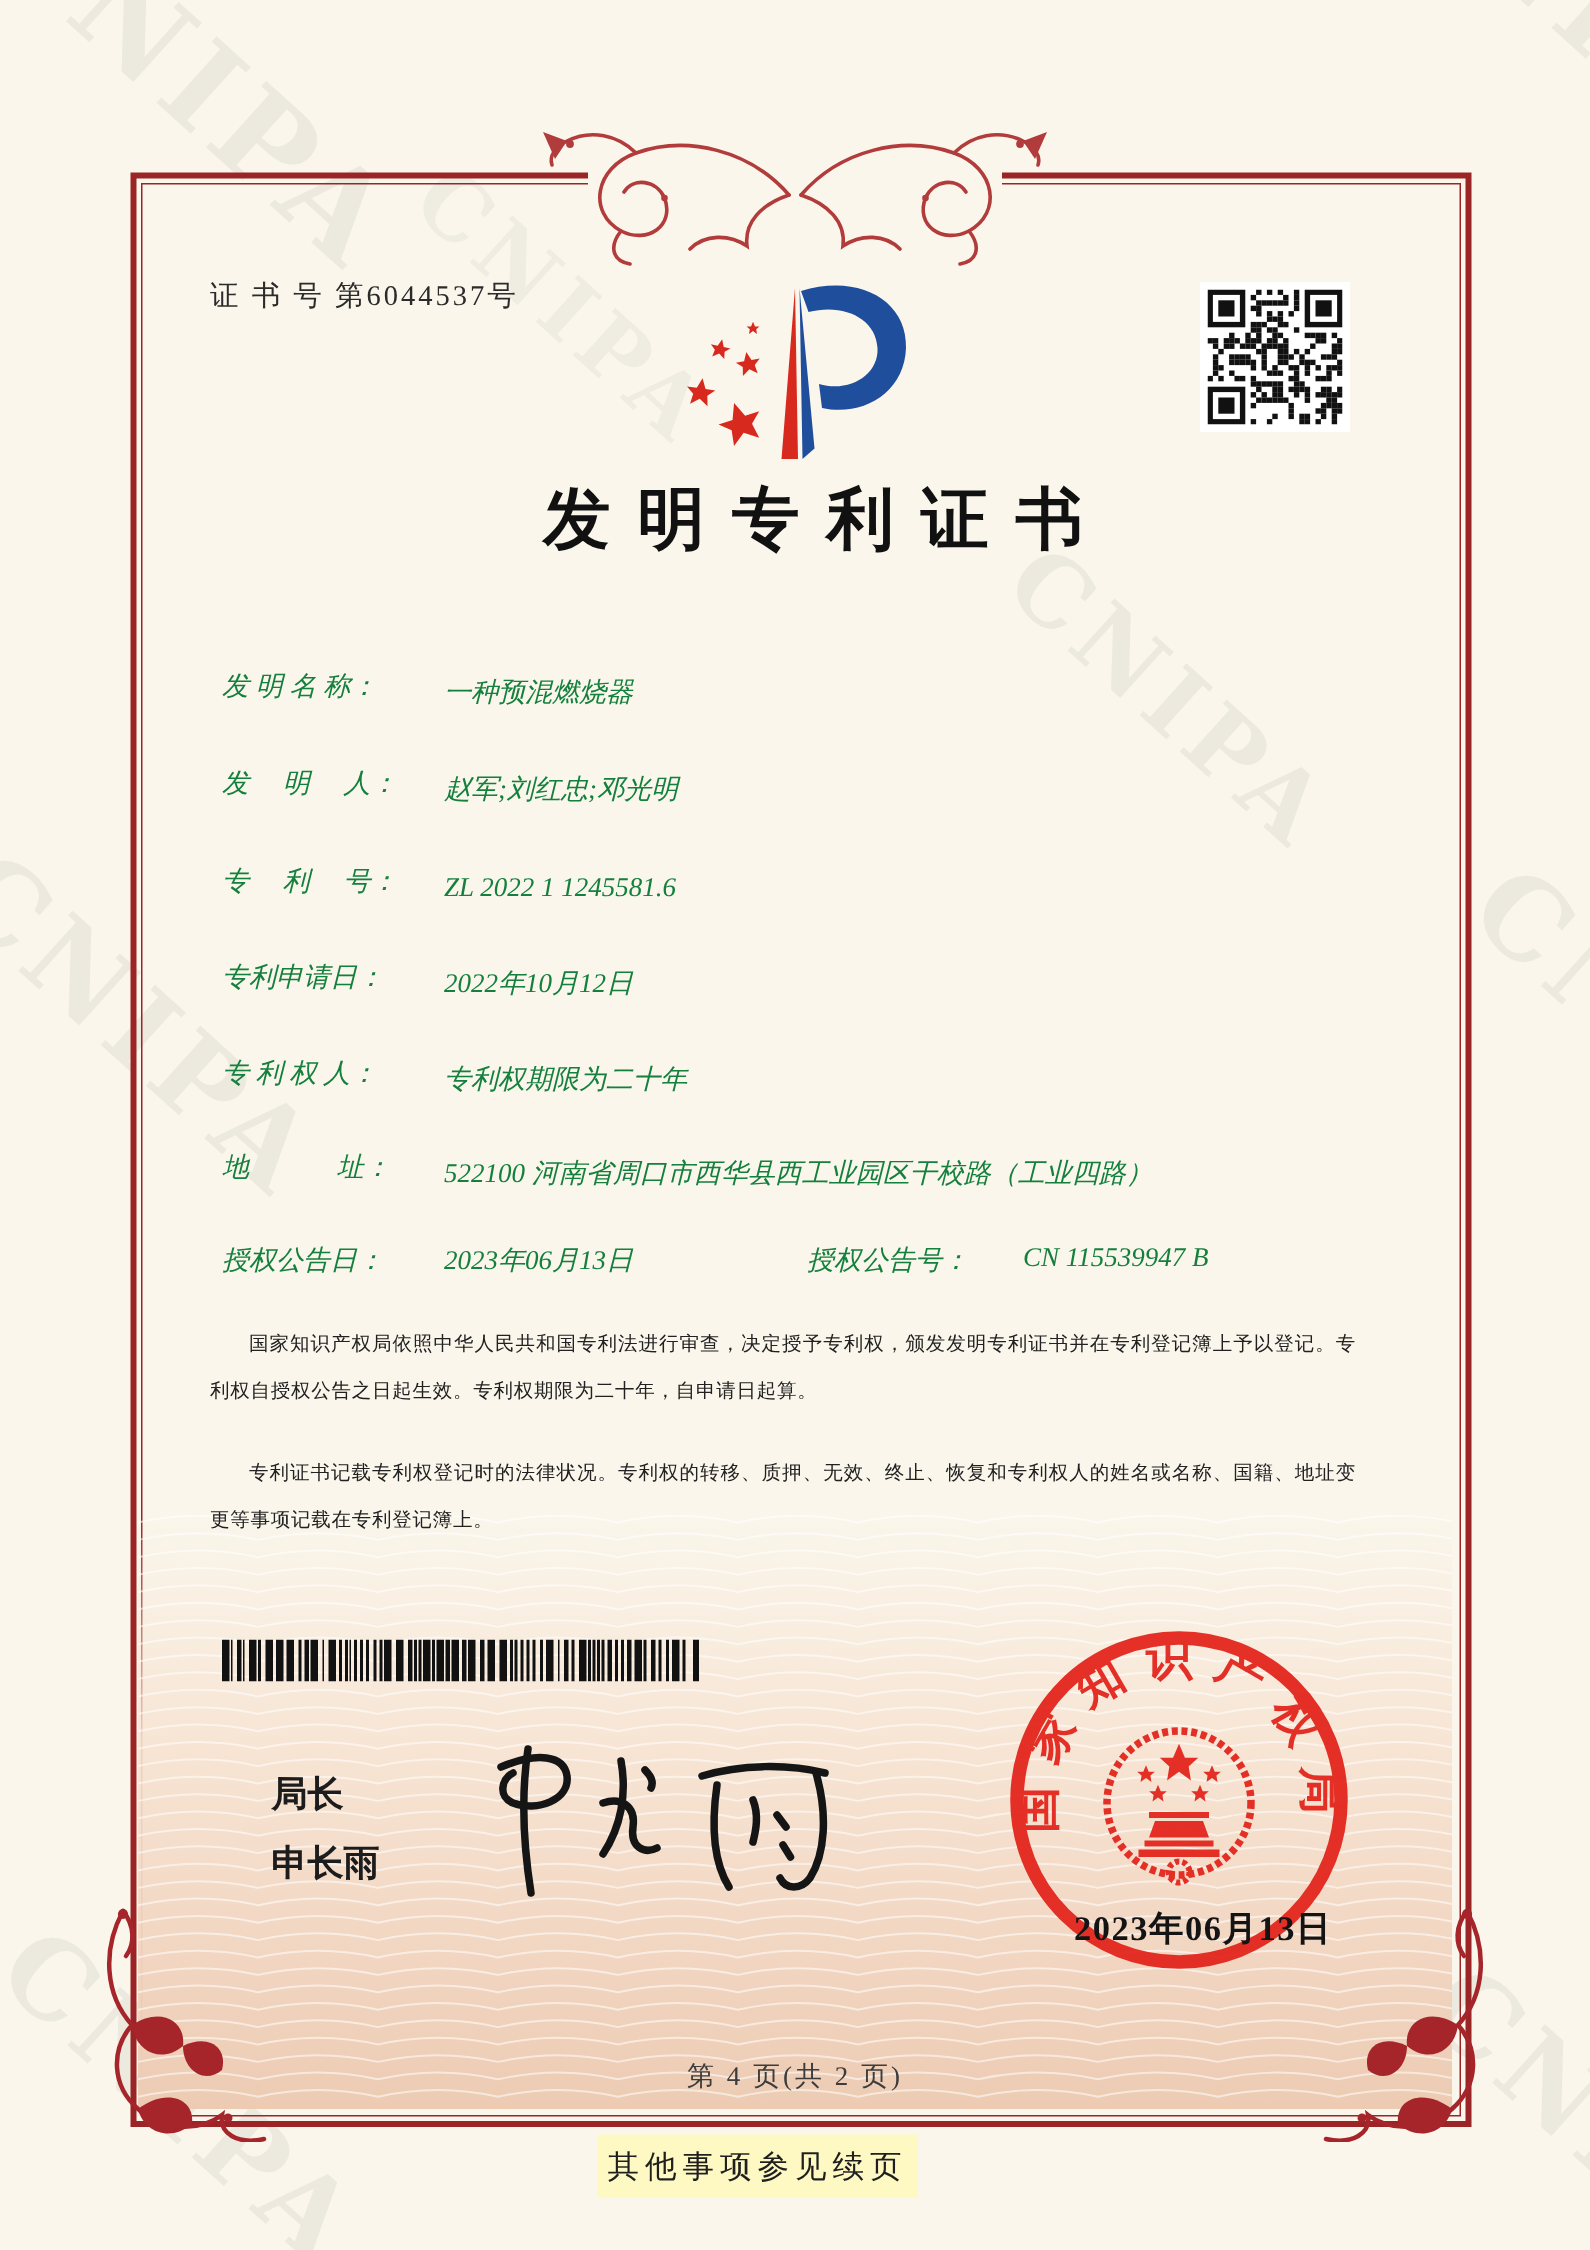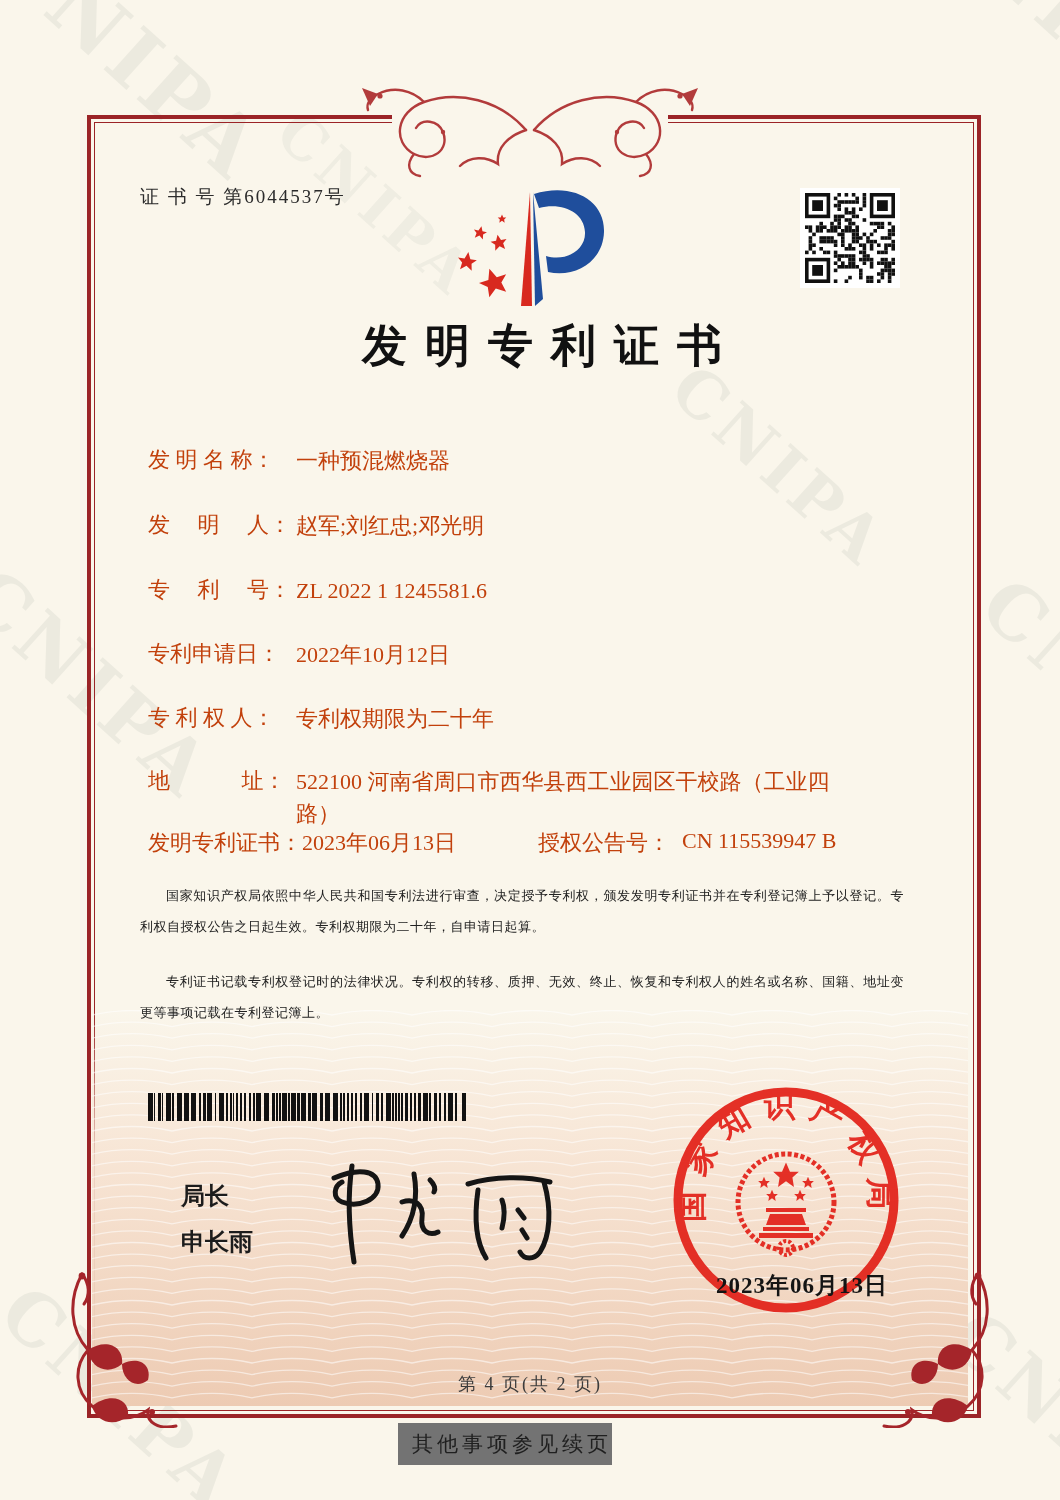--- a/index.html
+++ b/index.html
@@ -20,32 +20,32 @@
   .waves{position:absolute;left:92px;top:1010px;z-index:2;}
   .orn-mask{position:absolute;left:392px;top:105px;width:276px;height:22px;background:#faf6eb;z-index:3;}
   .toporn{position:absolute;left:350px;top:72px;z-index:4;}
   .cornerfl{position:absolute;z-index:4;}
   
   .z{z-index:5;}
   .certno{left:140px;top:184px;font-size:19px;letter-spacing:2px;color:#2b2b2b;}
   .qrbox{left:800px;top:188px;width:100px;height:100px;background:#fff;}
   .title{left:12px;top:316px;width:100%;text-align:center;font-size:45px;font-weight:600;
          letter-spacing:18px;text-indent:18px;color:#111;}
-  .field{left:148px;font-size:22px;color:#c2410c;}
+  .field{left:148px;font-size:18px;color:#15803d;font-style:italic;}
   .flabel{display:inline-block;min-width:148px;white-space:pre;vertical-align:top;}
   .fvalue{display:inline-block;max-width:562px;vertical-align:top;word-break:break-all;line-height:32px;}
   .para{left:140px;width:764px;font-size:13px;line-height:31px;color:#212121;
         text-align:justify;text-indent:2em;letter-spacing:.5px;}
   .signer{left:148px;font-size:24px;font-weight:600;color:#1c1c1c;
           font-family:"Liberation Sans","DejaVu Sans",sans-serif;margin-left:33px;}
   .sealdate{left:712px;top:1270px;width:180px;text-align:center;font-size:23px;
             font-weight:700;color:#141414;letter-spacing:1px;}
   .pagenum{left:87px;top:1372px;width:886px;text-align:center;font-size:18px;color:#3c3c3c;letter-spacing:2px;}
-  .footnote{left:398px;top:1423px;width:214px;height:42px;background:#737373;
-            text-align:right;line-height:42px;font-size:21px;letter-spacing:4px;color:#1f1f1f;}
+  .footnote{left:398px;top:1423px;width:214px;height:42px;background:#fef9c3;
+            text-align:center;line-height:42px;font-size:21px;letter-spacing:4px;color:#1f1f1f;}
   svg{display:block;}
 </style>
 </head>
 <body>
 
 <span class="wm" style="left:-35px;top:5px;font-size:82px;">CNIPA</span>
 <span class="wm" style="left:895px;top:-45px;font-size:82px;">CNIPA</span>
 <span class="wm" style="left:255px;top:170px;font-size:58px;opacity:.75;">CNIPA</span>
 <span class="wm" style="left:648px;top:428px;font-size:64px;">CNIPA</span>
 <span class="wm" style="left:-60px;top:640px;font-size:74px;">CNIPA</span>
@@ -371,21 +371,21 @@
 <div class="abs z field" style="top:639px;">
   <span class="flabel">专利申请日：</span><span class="fvalue">2022年10月12日</span>
 </div>
 <div class="abs z field" style="top:703px;">
   <span class="flabel">专 利 权 人：</span><span class="fvalue">专利权期限为二十年</span>
 </div>
 <div class="abs z field" style="top:766px;">
   <span class="flabel">地　　　 址：</span><span class="fvalue">522100 河南省周口市西华县西工业园区干校路（工业四路）</span>
 </div>
 <div class="abs z field" style="top:828px;">
-  <span class="flabel">发明专利证书：</span><span>2023年06月13日</span>
+  <span class="flabel">授权公告日：</span><span>2023年06月13日</span>
 </div>
 <div class="abs z field" style="left:538px;top:828px;">
   <span class="flabel" style="min-width:144px;">授权公告号：</span><span>CN 115539947 B</span>
 </div>
 
 <div class="abs z para" style="top:880px;">国家知识产权局依照中华人民共和国专利法进行审查，决定授予专利权，颁发发明专利证书并在专利登记簿上予以登记。专利权自授权公告之日起生效。专利权期限为二十年，自申请日起算。</div>
 <div class="abs z para" style="top:966px;">专利证书记载专利权登记时的法律状况。专利权的转移、质押、无效、终止、恢复和专利权人的姓名或名称、国籍、地址变更等事项记载在专利登记簿上。</div>
 
 <svg class="abs z" style="left:148px;top:1093px;" width="320" height="28">
     <rect x="0" y="0" width="5" height="28" fill="#111"></rect>

